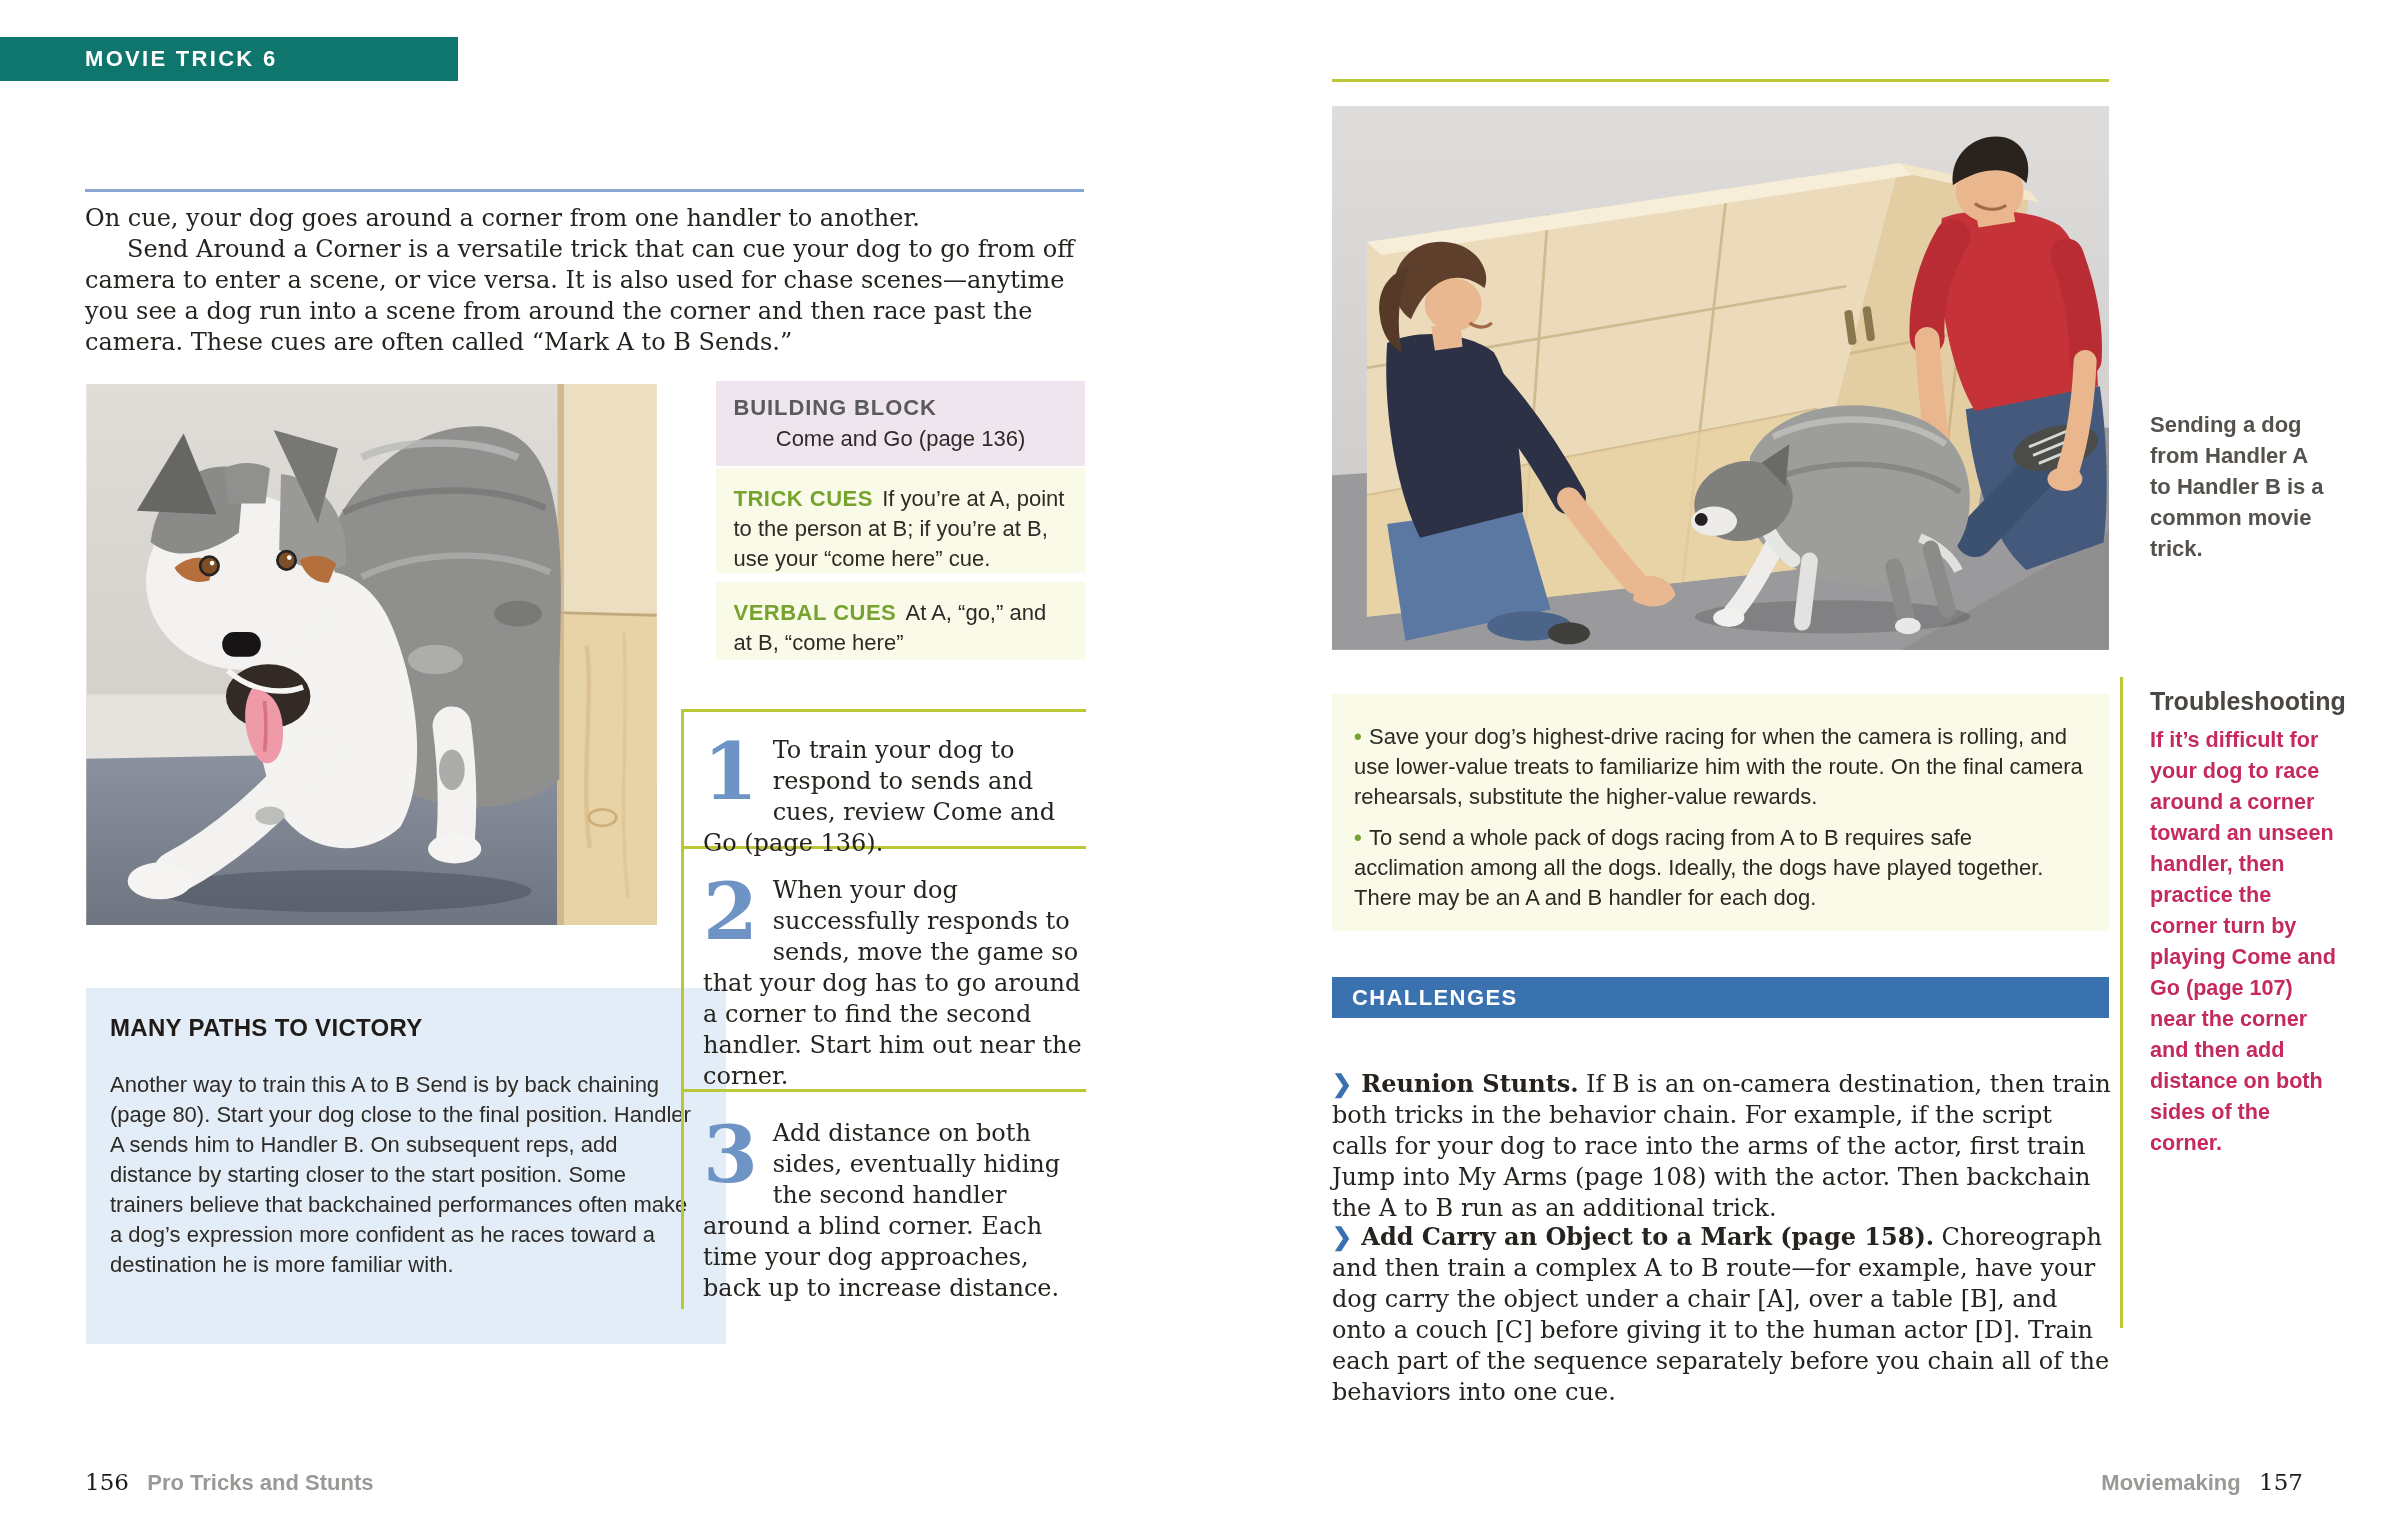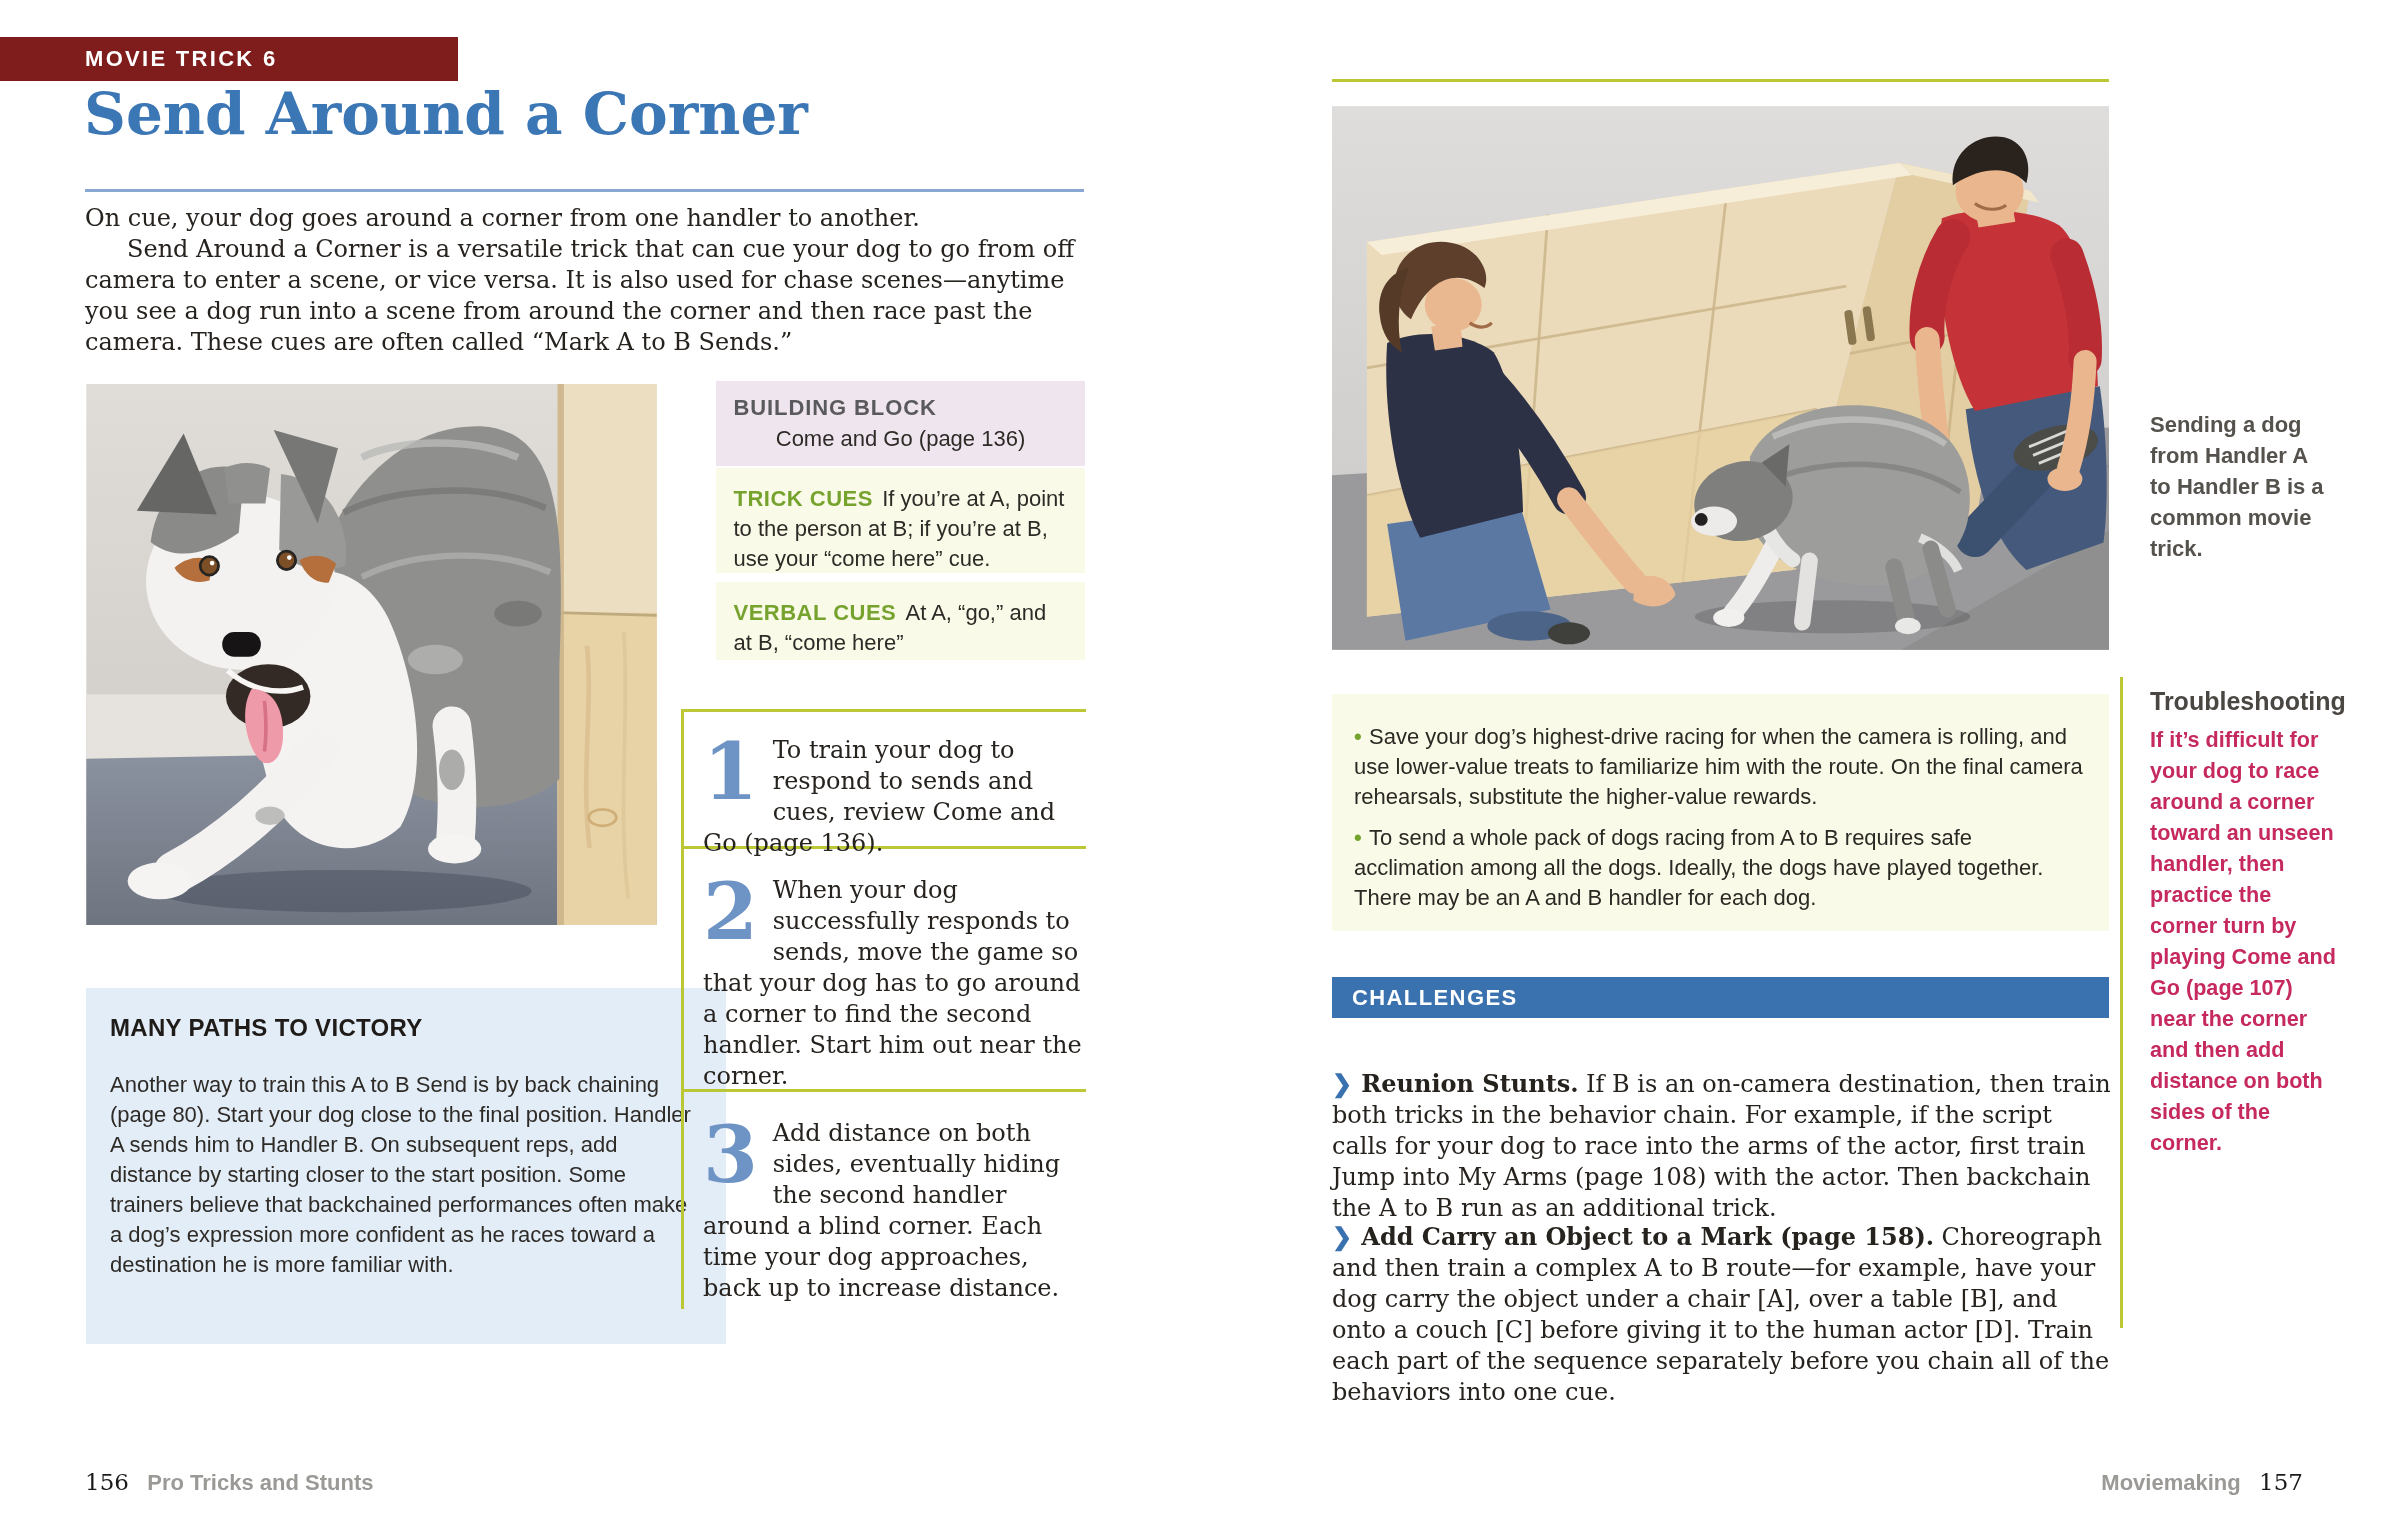--- a/index.html
+++ b/index.html
@@ -1,21 +1,21 @@
 <!DOCTYPE html>
 <html style="font-size:14.7px"><head>
 <meta charset="utf-8">
 <style>
   html,body{margin:0;padding:0;background:#ffffff;}
   .canvas{position:relative;width:2389px;height:1536px;background:#ffffff;overflow:hidden;
           font-family:"Liberation Sans",sans-serif;color:#26221e;}
   .abs{position:absolute;}
 
   
-  .badge{left:0;top:37px;width:458px;height:44px;background:#7f1d1d;}
+  .badge{left:0;top:37px;width:458px;height:44px;background:#0f766e;}
   .badge span{display:inline-block;margin-left:85px;line-height:44px;color:#ffffff;
               font-weight:bold;font-size:22px;letter-spacing:2.3px;}
   .title{left:84px;top:81px;margin:0;font-family:"DejaVu Serif",serif;font-weight:bold;
          font-size:58px;color:#3b76b5;line-height:1.15;}
   .title-rule{left:85px;top:189px;width:999px;height:2.8px;background:#8aa6d3;}
   .intro{left:85px;top:203px;width:1004px;font-family:"DejaVu Serif",serif;font-size:24px;
          line-height:31px;color:#26221e;}
   .intro p{margin:0;}
   .intro p.indent{text-indent:42px;}
 
@@ -87,21 +87,20 @@
 </style>
 </head>
 <body>
 
 <div class="canvas">
 
   <div class="abs badge">
     <span>MOVIE TRICK 6</span>
   </div>
 
-  <h1 class="abs title">Send Around a Corner</h1>
   <div class="abs title-rule"></div>
 
   <div class="abs intro">
     <p>On cue, your dog goes around a corner from one handler to another.</p>
     <p class="indent">Send Around a Corner is a versatile trick that can cue your dog to go from off camera to enter a scene, or vice versa. It is also used for chase scenes—anytime you see a dog run into a scene from around the corner and then race past the camera. These cues are often called “Mark A to B Sends.”</p>
   </div>
 
   <div class="abs photo-frame" style="left:86px;top:384px;width:571px;height:541px;">
     <svg width="571" height="541" viewBox="0 0 621 589">
       <defs>

